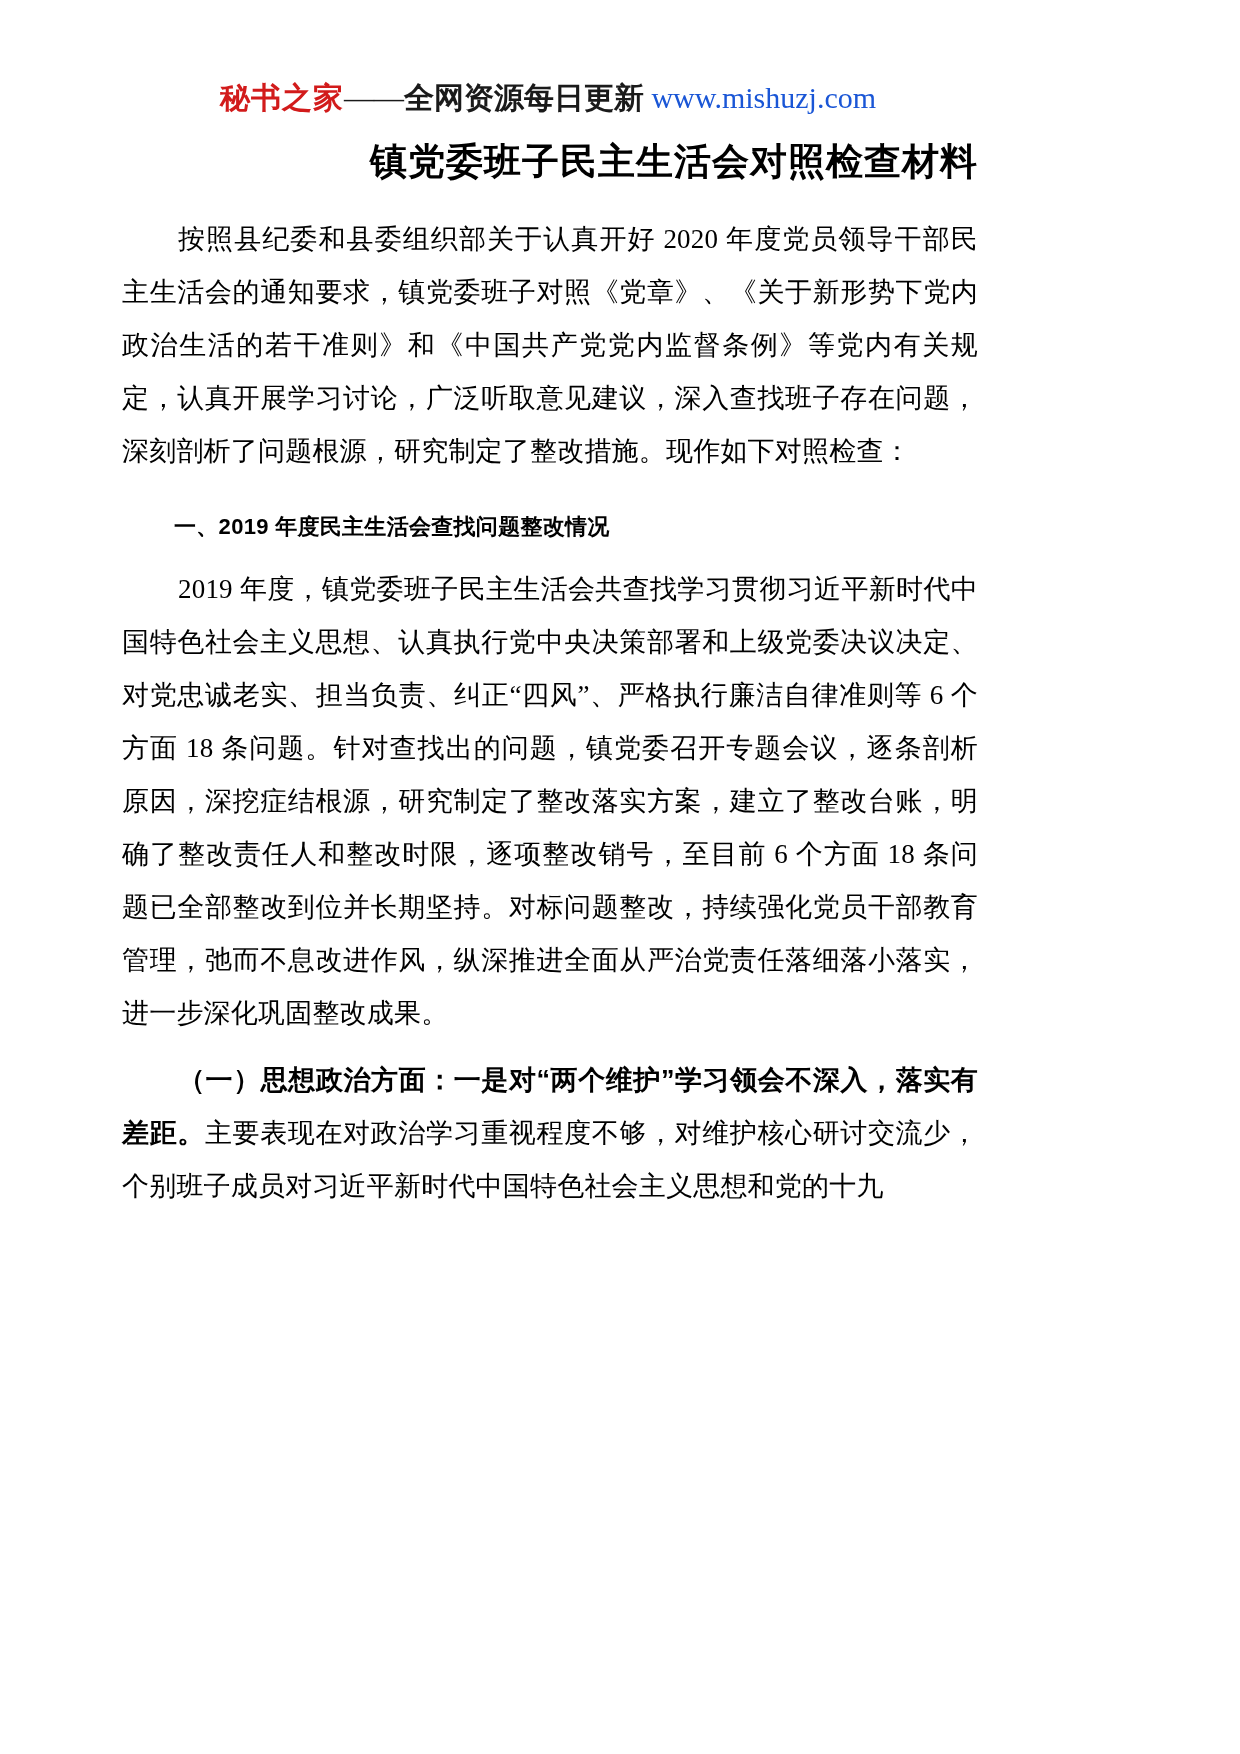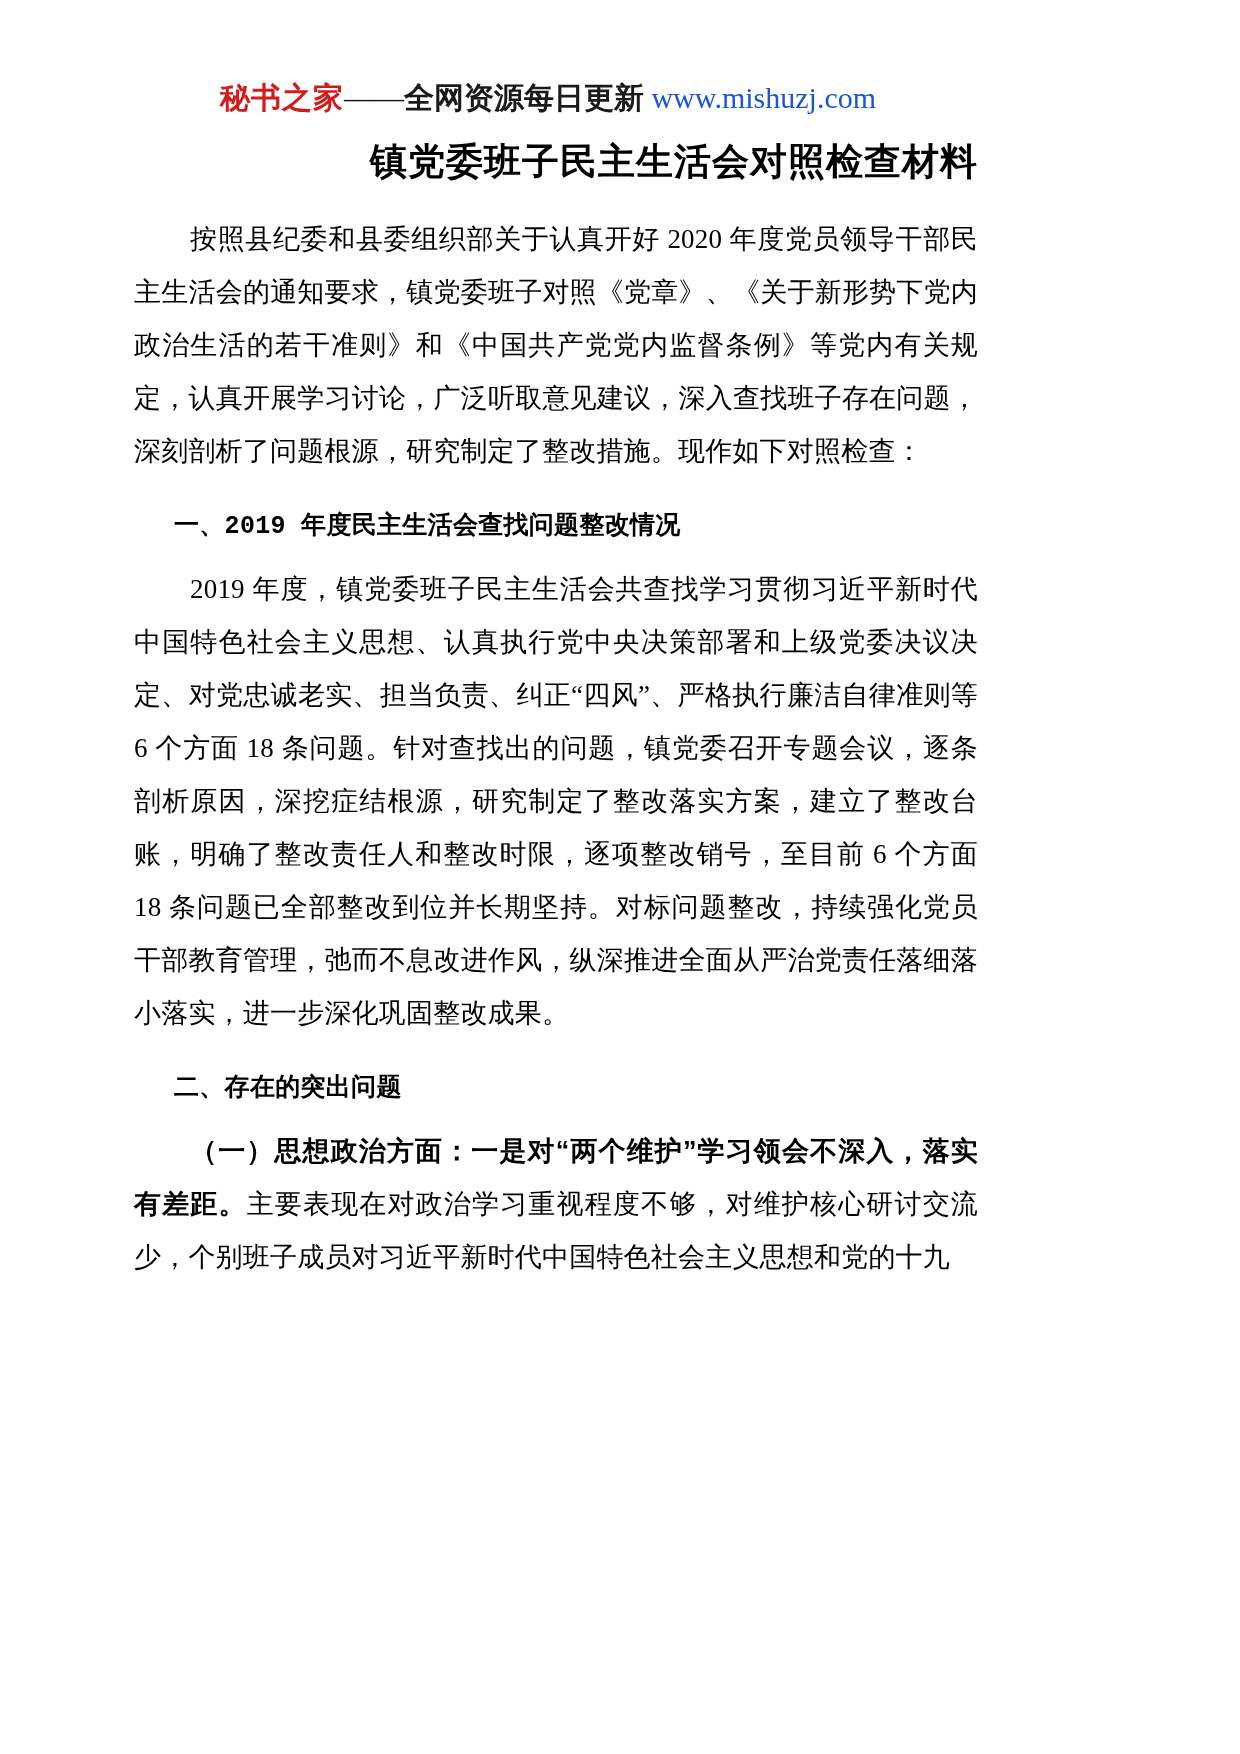--- a/index.html
+++ b/index.html
@@ -49,33 +49,33 @@
     text-align: right;
     font-size: 37px;
     font-weight: bold;
     letter-spacing: 1px;
     margin: 20px 0 26px 0;
     font-family: "Liberation Sans", sans-serif;
   }
   p.para {
     font-size: 27px;
     line-height: 53px;
-    margin: 0 0 14px 16px;
+    margin: 0 0 14px 4px;
     text-align: justify;
     text-justify: inter-ideograph;
     text-indent: 56px;
     letter-spacing: 0.2px;
   }
   h2.heading {
-    font-size: 25px;
+    font-size: 22px;
     font-weight: bold;
     line-height: 53px;
     margin: 22px 0 10px 0;
     text-indent: 56px;
-    font-family: Liberation Mono, monospace;
+    font-family: Liberation Sans, sans-serif;
     letter-spacing: 0.3px;
   }
   p.para .bold {
     font-weight: bold;
     font-family: "Liberation Sans", sans-serif;
   }
 </style>
 </head>
 <body>
 
@@ -87,19 +87,18 @@
   </div>
 
   <h1 class="doc-title">镇党委班子民主生活会对照检查材料</h1>
 
   <p class="para">按照县纪委和县委组织部关于认真开好 2020 年度党员领导干部民主生活会的通知要求，镇党委班子对照《党章》、《关于新形势下党内政治生活的若干准则》和《中国共产党党内监督条例》等党内有关规定，认真开展学习讨论，广泛听取意见建议，深入查找班子存在问题，深刻剖析了问题根源，研究制定了整改措施。现作如下对照检查：</p>
 
   <h2 class="heading">一、2019 年度民主生活会查找问题整改情况</h2>
 
   <p class="para">2019 年度，镇党委班子民主生活会共查找学习贯彻习近平新时代中国特色社会主义思想、认真执行党中央决策部署和上级党委决议决定、对党忠诚老实、担当负责、纠正“四风”、严格执行廉洁自律准则等 6 个方面 18 条问题。针对查找出的问题，镇党委召开专题会议，逐条剖析原因，深挖症结根源，研究制定了整改落实方案，建立了整改台账，明确了整改责任人和整改时限，逐项整改销号，至目前 6 个方面 18 条问题已全部整改到位并长期坚持。对标问题整改，持续强化党员干部教育管理，弛而不息改进作风，纵深推进全面从严治党责任落细落小落实，进一步深化巩固整改成果。</p>
 
-  <h2 class="heading">二、存在的突出问题</h2>
 
   <p class="para">
     <span class="bold">（一）思想政治方面：一是对“两个维护”学习领会不深入，落实有差距。</span><span>主要表现在对政治学习重视程度不够，对维护核心研讨交流少，个别班子成员对习近平新时代中国特色社会主义思想和党的十九</span>
   </p>
 
 </div>
 
 </body></html>

